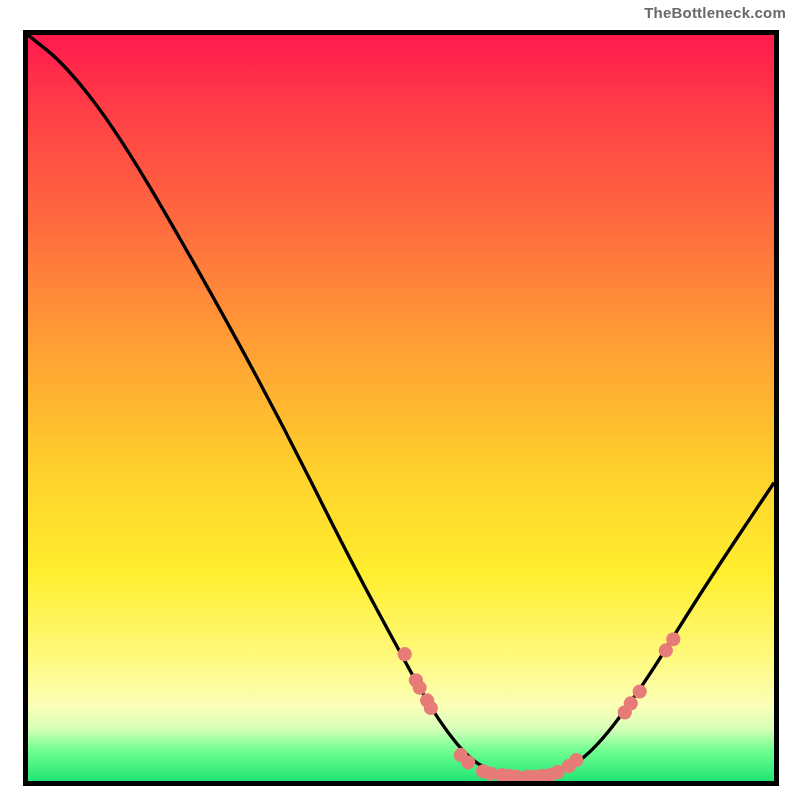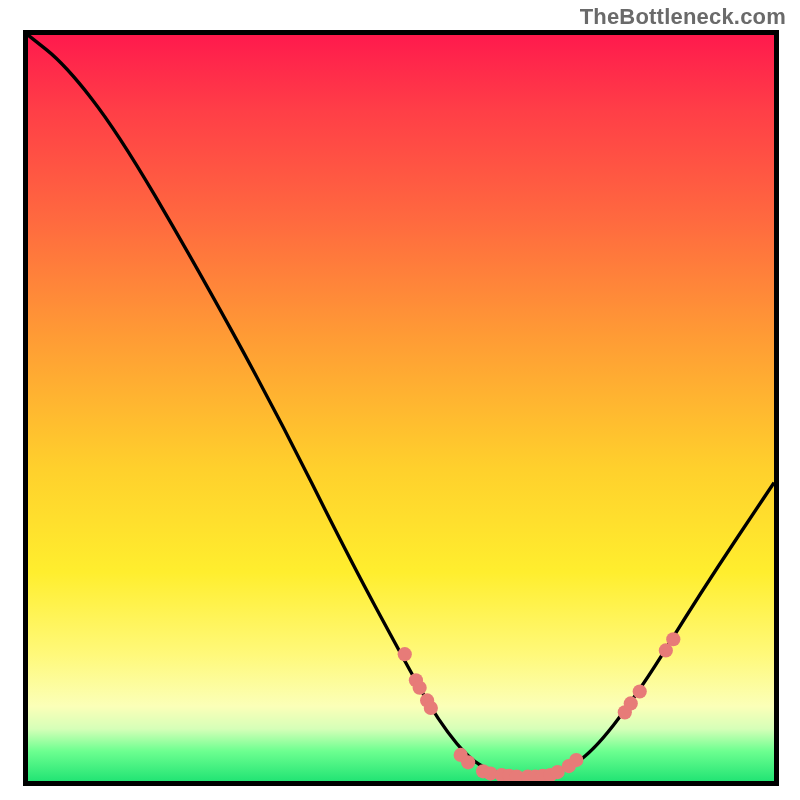--- a/index.html
+++ b/index.html
@@ -12,21 +12,21 @@
   }
   .stage {
     position: relative;
     width: 800px;
     height: 800px;
   }
   .watermark {
     position: absolute;
     top: 4px;
     right: 14px;
-    font-size: 22px;
+    font-size: 15px;
     font-weight: 600;
     color: #6a6a6a;
     letter-spacing: 0.2px;
     font-family: Arial, Helvetica, sans-serif;
   }
   .frame {
     position: absolute;
     box-sizing: border-box;
     border: 5px solid #000;
     overflow: hidden;

